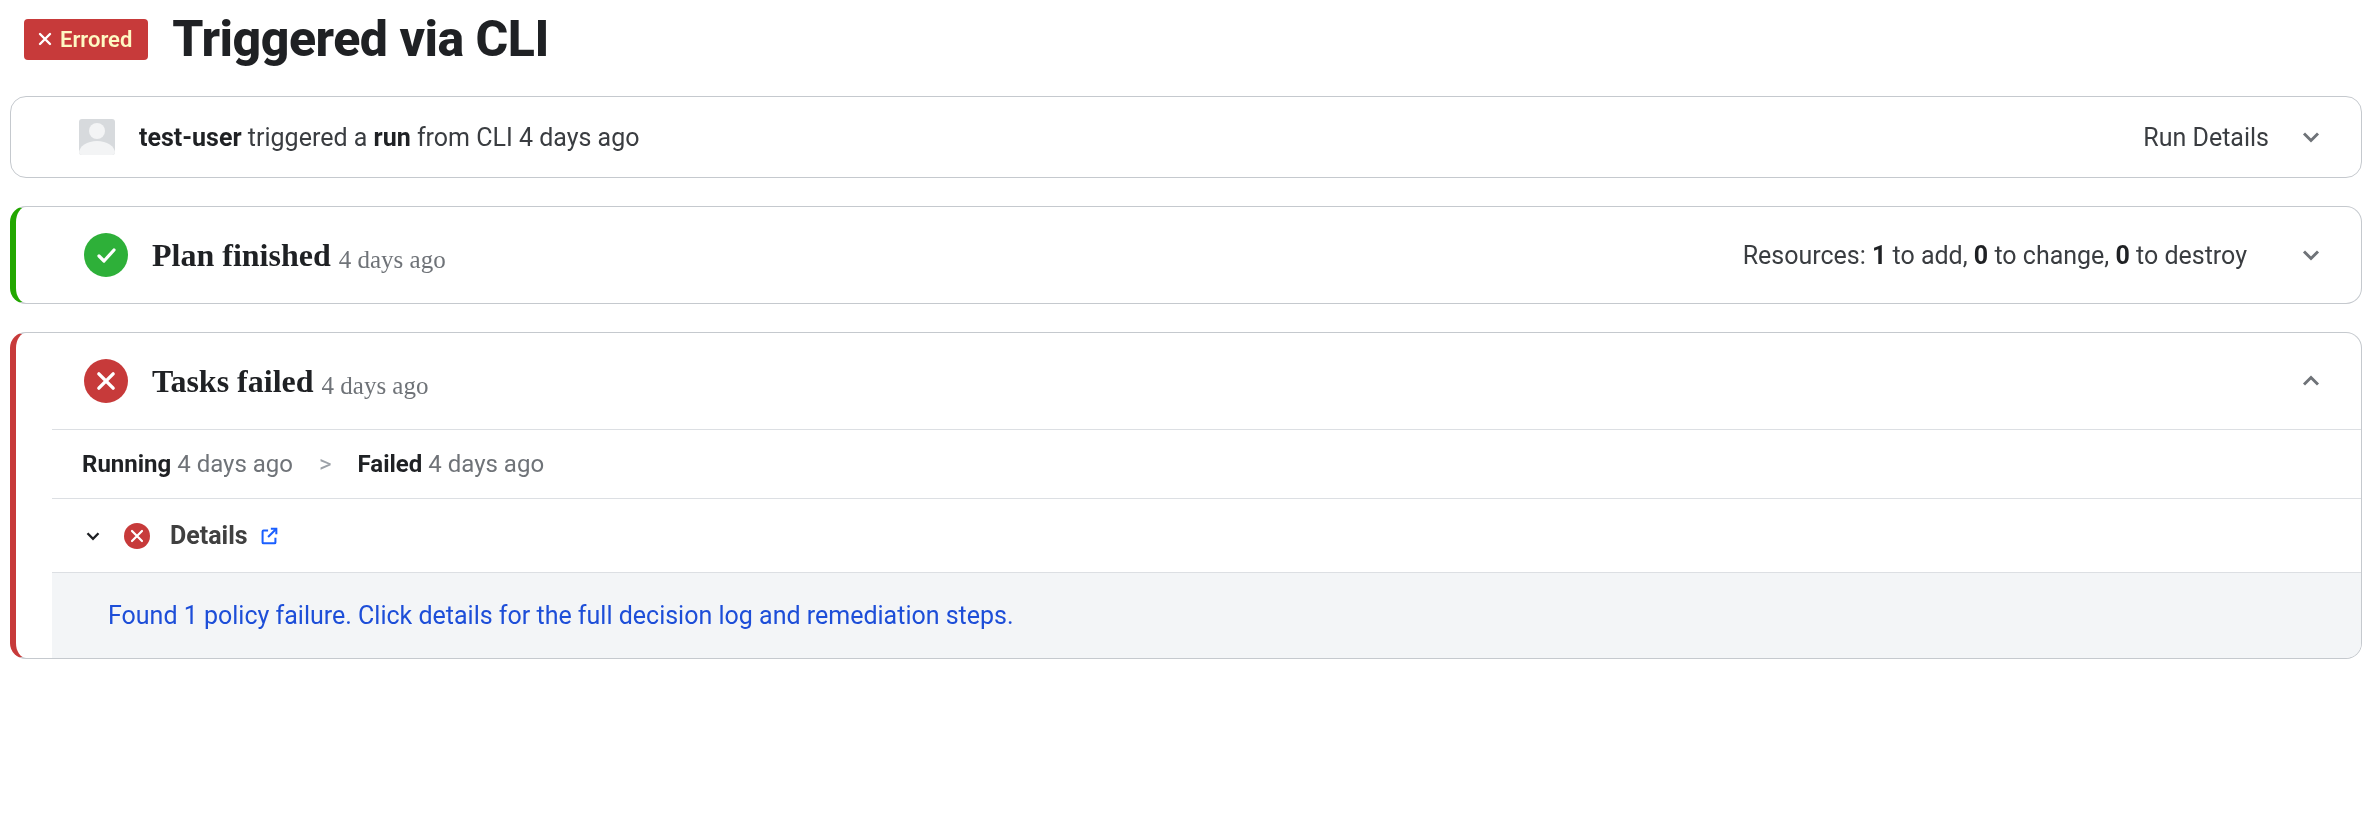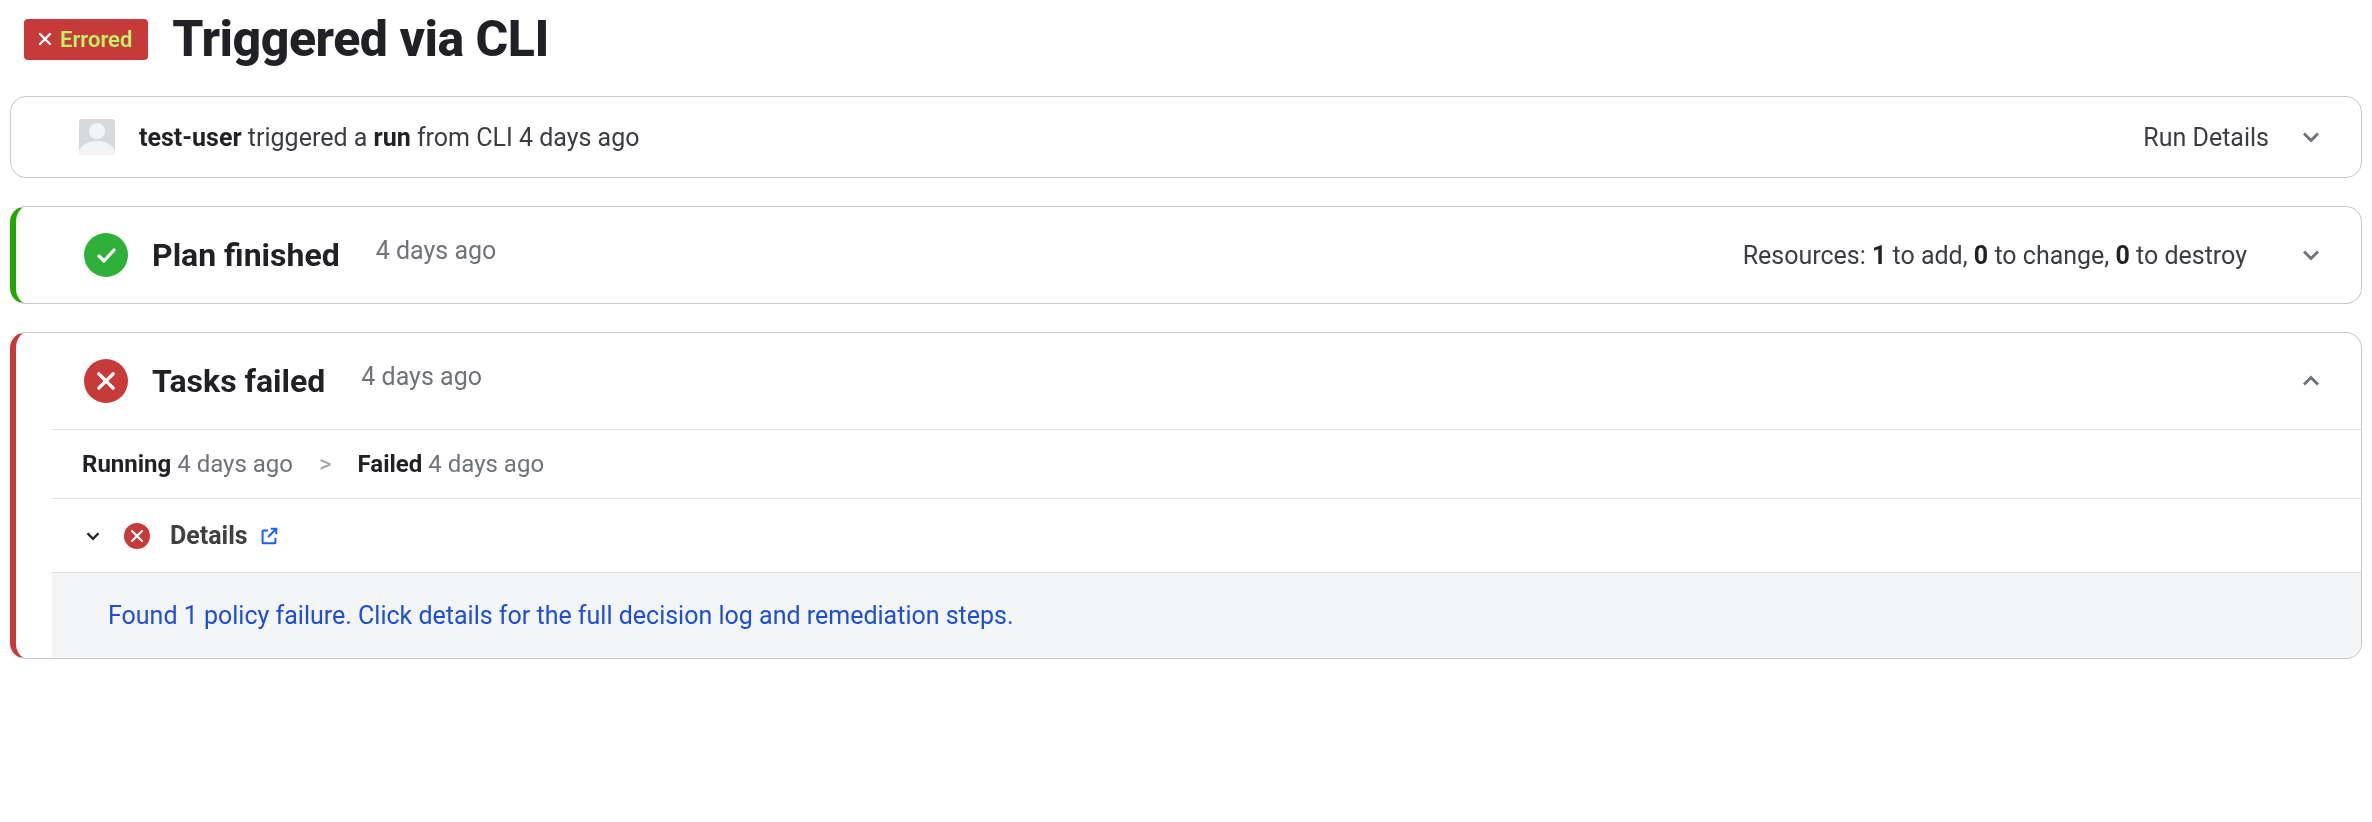--- a/index.html
+++ b/index.html
@@ -15,21 +15,21 @@
     display: flex;
     align-items: center;
     gap: 24px;
     padding: 0 0 28px 14px;
   }
   .badge {
     display: inline-flex;
     align-items: center;
     gap: 8px;
     background: #c73a3a;
-    color: #bef264;
+    color: #fef9c3;
     font-weight: 600;
     font-size: 22px;
     padding: 8px 16px 8px 14px;
     border-radius: 4px;
   }
   .badge .x-icon { width: 14px; height: 14px; flex: none; }
   .badge .x-icon svg { width: 14px; height: 14px; display: block; }
   .page-title {
     font-size: 50px;
     font-weight: 800;
@@ -92,21 +92,21 @@
     gap: 24px;
   }
   .status-icon { width: 44px; height: 44px; flex: none; border-radius: 50%; display:flex; align-items:center; justify-content:center; }
   .status-icon.green { background:#2eb039; }
   .status-icon.red   { background:#c73a3a; }
   .status-icon svg { width: 24px; height: 24px; display:block; }
   .status-icon.red svg { width: 20px; height: 20px; }
 
   .status-title { font-size: 32px; font-weight: 700; color: #1f2124; }
   .muted { color: #6f7378; }
-  .status-left { display:flex; align-items:flex-start; gap: 36px; flex:1; }
+  .status-left { display:flex; align-items:flex-end; gap: 8px; flex:1;font-family:Liberation Serif, serif; }
   .status-sub { font-size: 25px; }
 
   .resources { font-size: 25px; color:#3a3d41;margin-left:40px; }
   .resources b { font-weight:700; color:#1f2124; }
 
   .sub-header {
     display:flex;
     align-items:center;
     gap: 26px;
     padding: 20px 30px 20px 30px;

